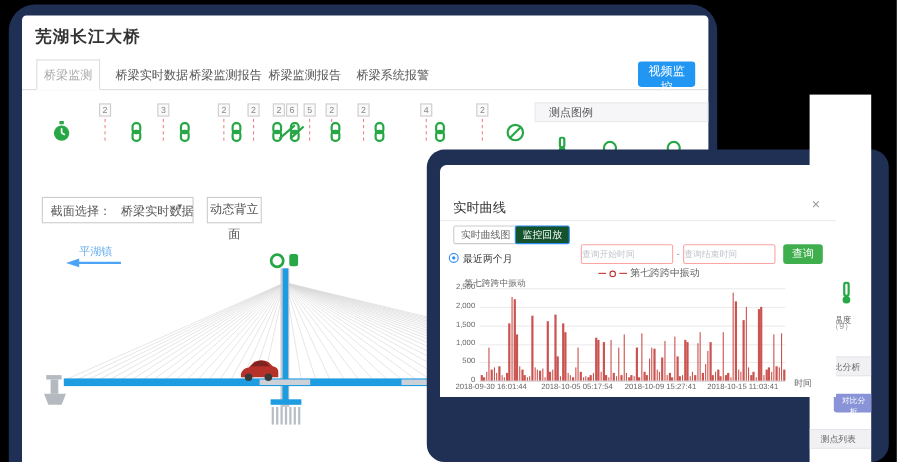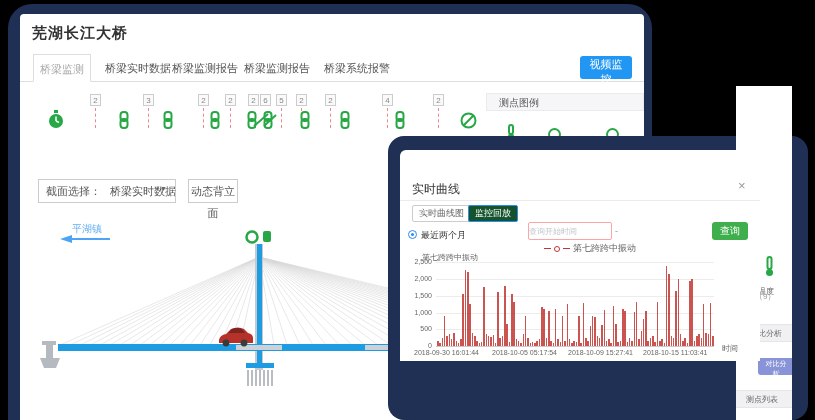--- a/index.html
+++ b/index.html
@@ -268,20 +268,21 @@
     <div class="abs" style="left:0;top:50px;width:360px;height:1px;background:#ebebeb"></div>
 
     <div class="mtab mtab1">实时曲线图</div>
     <div class="mtab mtab2">监控回放</div>
 
     <div class="abs mradio"></div>
     <div class="abs" style="left:21px;top:79px;font-size:9px;color:#333">最近两个月</div>
 
     <input class="minput" style="left: 128px;" placeholder="查询开始时间">
     <span class="abs" style="left:215px;top:76px;font-size:9px;color:#999">-</span>
+    <input class="minput" style="left: 221px;" placeholder="查询结束时间">
     <button class="abs btn-green" style="left:312px;top:72px;width:36px;height:18px">查询</button>
 
     <div class="abs" style="left:110px;top:92px;width:160px;display:flex;align-items:center;justify-content:center;gap:3px">
       <span style="width:7px;height:0;border-top:1.5px solid #c23531"></span>
       <span style="width:6px;height:6px;border:1.5px solid #c23531;border-radius:50%"></span>
       <span style="width:7px;height:0;border-top:1.5px solid #c23531"></span>
       <span style="font-size:9px;color:#616161">第七跨跨中振动</span>
     </div>
 
     <div class="abs" style="left:22px;top:102px;font-size:8px;color:#666">第七跨跨中振动</div>

